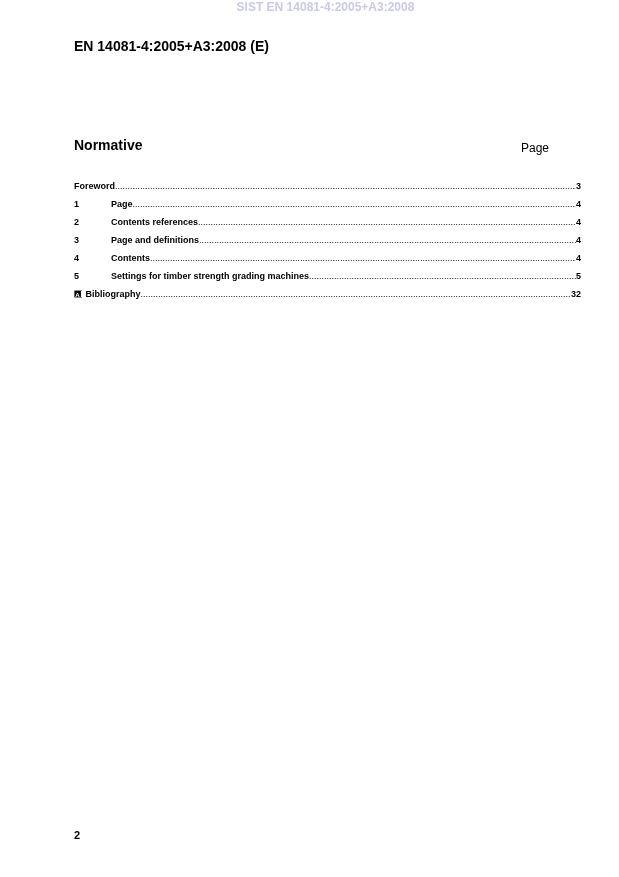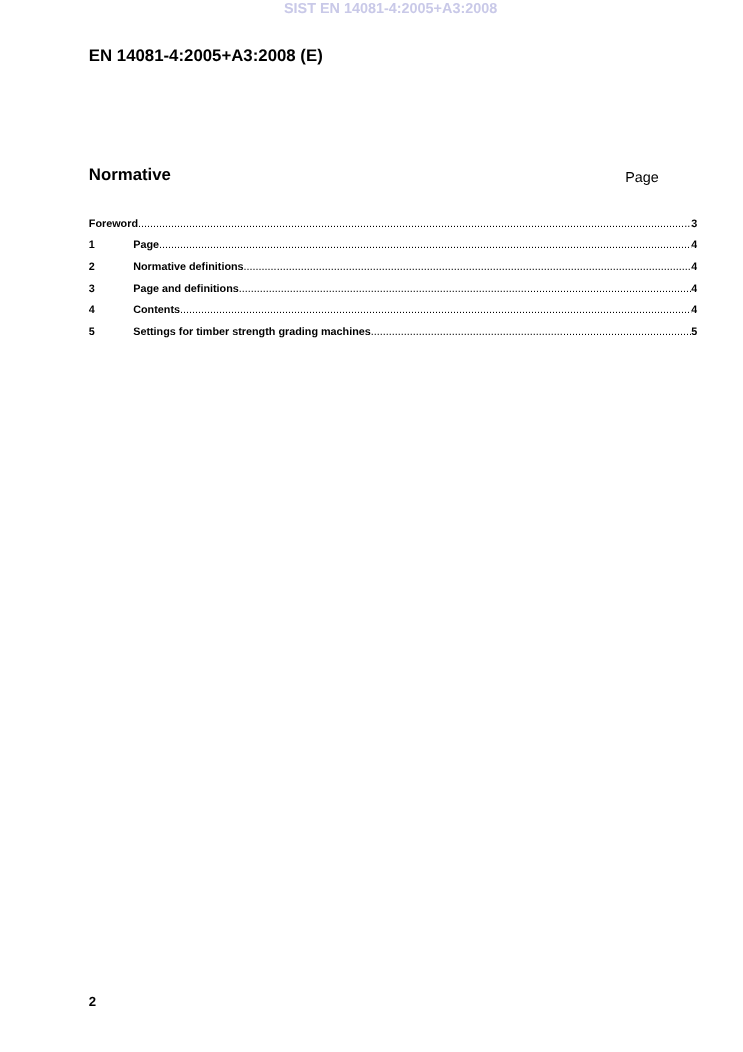--- a/index.html
+++ b/index.html
@@ -37,21 +37,21 @@
     <span class="toc-page">3</span>
   </div>
   <div class="toc-row">
     <span class="toc-num">1</span>
     <span class="toc-title">Page</span>
     <span class="toc-dots"></span>
     <span class="toc-page">4</span>
   </div>
   <div class="toc-row">
     <span class="toc-num">2</span>
-    <span class="toc-title">Normative definitions</span>
+    <span class="toc-title">Contents references</span>
     <span class="toc-dots"></span>
     <span class="toc-page">4</span>
   </div>
   <div class="toc-row">
     <span class="toc-num">3</span>
     <span class="toc-title">Page and definitions</span>
     <span class="toc-dots"></span>
     <span class="toc-page">4</span>
   </div>
   <div class="toc-row">
@@ -59,15 +59,25 @@
     <span class="toc-title">Contents</span>
     <span class="toc-dots"></span>
     <span class="toc-page">4</span>
   </div>
   <div class="toc-row">
     <span class="toc-num">5</span>
     <span class="toc-title">Settings for timber strength grading machines</span>
     <span class="toc-dots"></span>
     <span class="toc-page">5</span>
   </div>
+  <div class="toc-row">
+    <svg class="amend-icon" viewBox="0 0 11 10">
+      <rect x="0.5" y="0.5" width="10" height="9" fill="#000"></rect>
+      <polygon points="9,1 10.5,1 10.5,9 9,9" fill="#fff"></polygon>
+      <text x="1.5" y="8.3" font-size="8" font-weight="bold" fill="#fff" font-family="Liberation Sans, sans-serif">A</text>
+    </svg>
+    <span class="toc-title">Bibliography</span>
+    <span class="toc-dots"></span>
+    <span class="toc-page">32</span>
+  </div>
 </div>
 
 <div class="page-number">2</div>
 
 </body></html>

